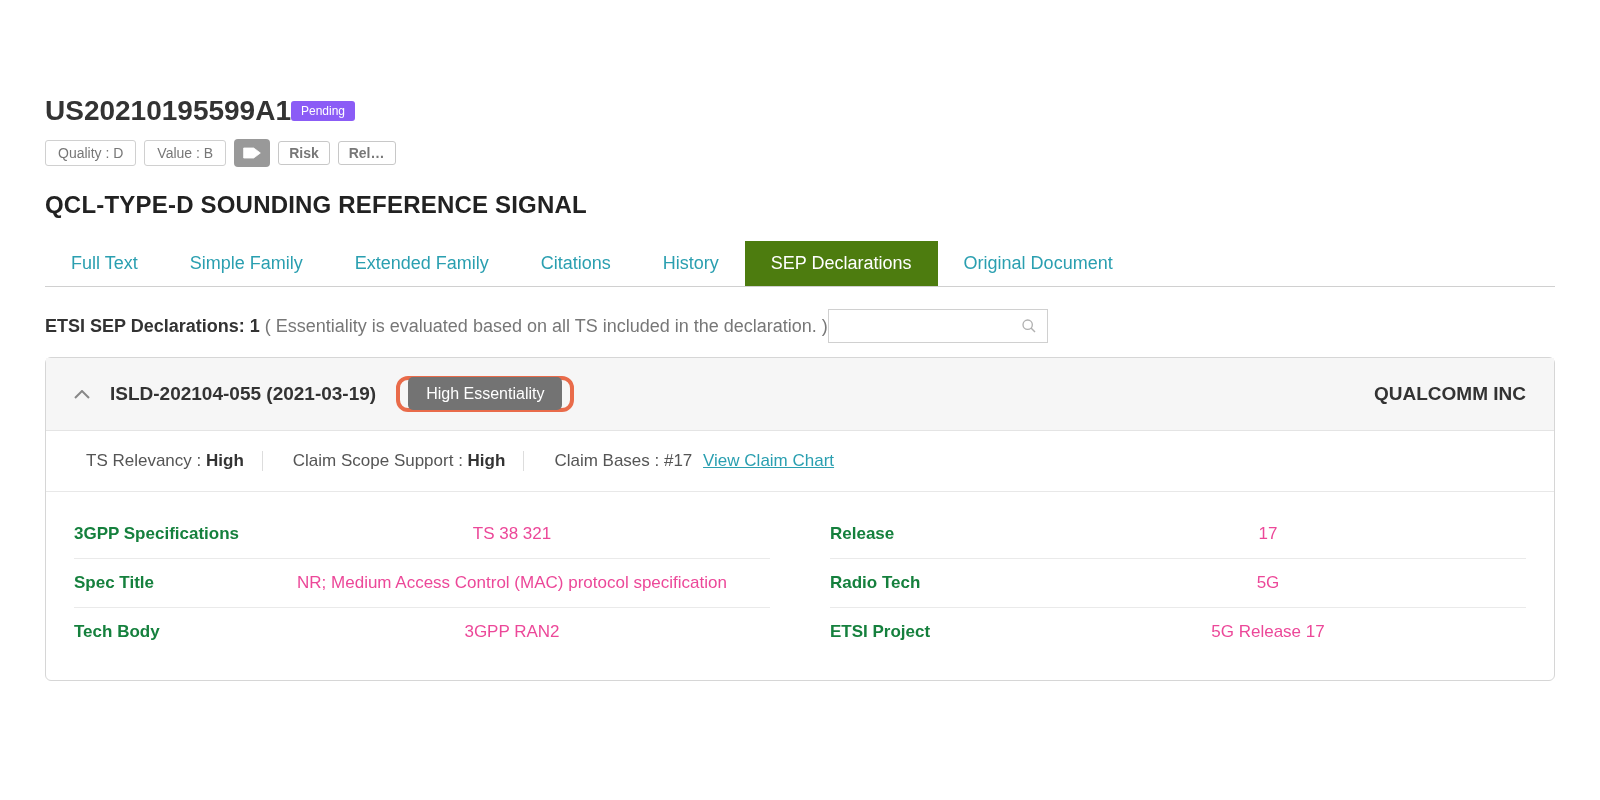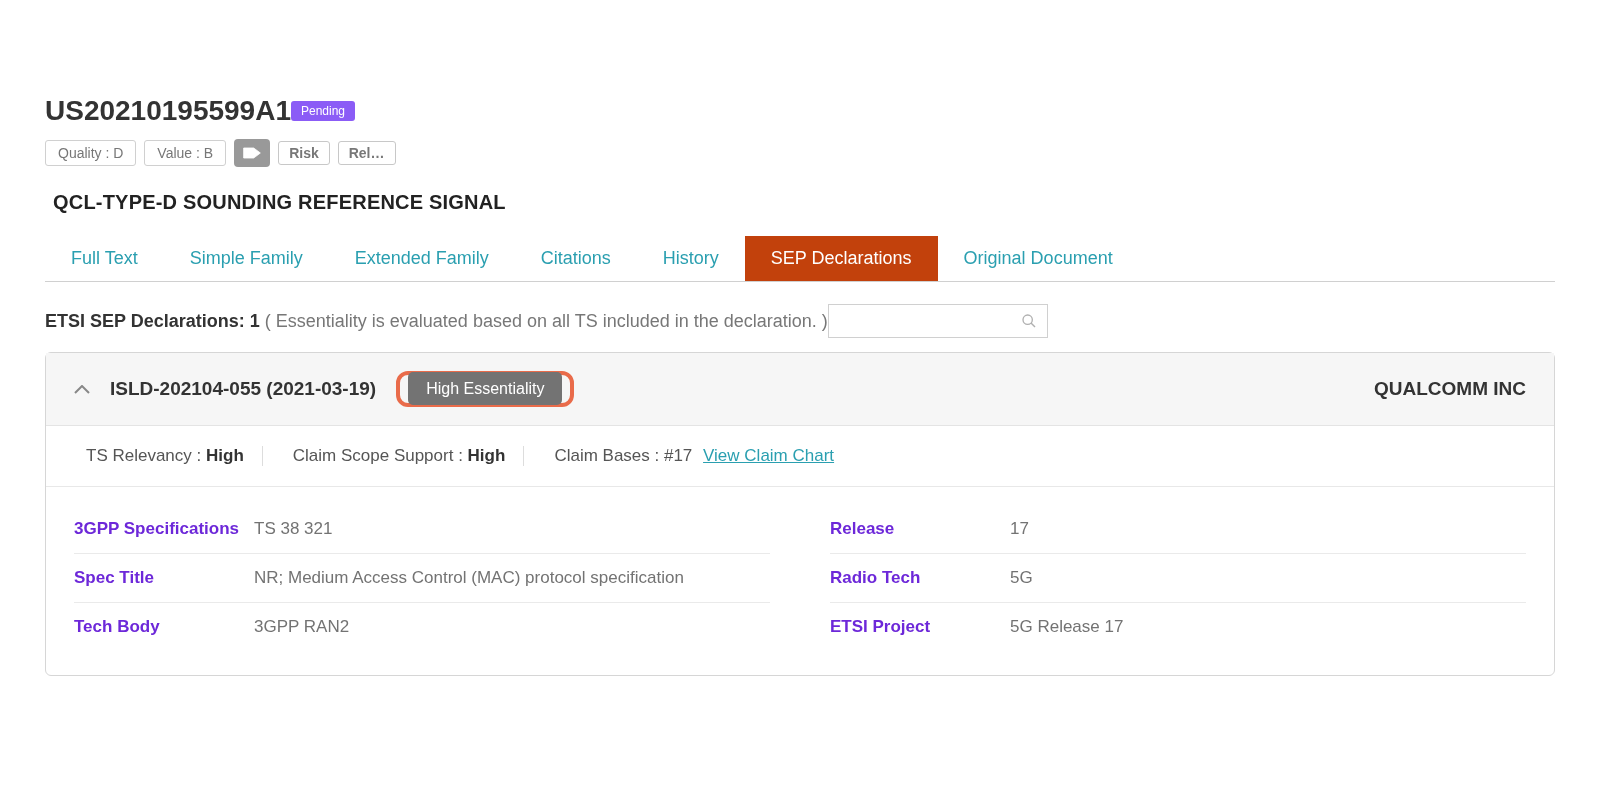--- a/index.html
+++ b/index.html
@@ -5,24 +5,24 @@
   * { box-sizing: border-box; margin: 0; padding: 0; }
   body { font-family: "Segoe UI", Arial, sans-serif; background: #fff; color: #333; padding: 95px 45px 40px 45px; width: 1600px; }
   .header-row { display: flex; align-items: center; margin-bottom: 12px; }
   .patent-id { font-size: 28px; font-weight: 700; color: #333; }
   .status-badge { background: #8b5cf6; color: #fff; font-size: 12px; padding: 3px 10px; border-radius: 3px; }
   .badge-row { display: flex; align-items: center; gap: 8px; margin-bottom: 24px; }
   .outline-badge { border: 1px solid #d0d0d0; color: #777; font-size: 14px; padding: 4px 12px; border-radius: 3px; background: #fff; }
   .tag-btn { background: #999; border-radius: 4px; width: 36px; height: 28px; display: flex; align-items: center; justify-content: center; }
   .tag-btn svg { width: 20px; height: 16px; fill: #fff; stroke:#fff; }
   .btn-small { border: 1px solid #c8c8c8; color: #777; font-size: 14px; padding: 3px 10px; border-radius: 3px; background: #fff; font-weight: 600; }
-  .title { font-size: 20px; font-weight: 700; color: #222; margin-bottom: 22px; letter-spacing: 0.2px; margin-left: 8px; }
+  .title { font-size: 24px; font-weight: 700; color: #222; margin-bottom: 22px; letter-spacing: 0.2px; }
   .tabs { display: flex; border-bottom: 1px solid #d0d0d0; }
   .tab { padding: 12px 26px; font-size: 18px; color: #2a9fb0; cursor: pointer; }
-  .tab.active { background: #c2410c; color: #fff; }
+  .tab.active { background: #4d7c0f; color: #fff; }
   .decl-count-row { display: flex; justify-content: flex-start; align-items: center; margin-top: 22px; margin-bottom: 14px; }
   .decl-text { font-size: 18px; color: #333; }
   .decl-text b { font-weight: 700; }
   .decl-note { color: #777; font-weight: 400; }
   .search-box { border: 1px solid #d0d0d0; height: 34px; width: 220px; display: flex; align-items: center; justify-content: flex-end; padding: 0 10px; }
   .search-box svg { width: 16px; height: 16px; fill: none; stroke: #b0b0b0; stroke-width: 2; }
   .card { border: 1px solid #d6d6d6; border-radius: 6px; }
   .card-header { background: #f6f6f6; border-bottom: 1px solid #e4e4e4; display: flex; align-items: center; padding: 18px 28px; gap: 20px; }
   .chevron { width: 16px; height: 16px; }
   .chevron svg { width: 16px; height: 10px; stroke: #888; stroke-width: 2; fill: none; }
@@ -33,22 +33,22 @@
   .meta-row { display: flex; align-items: center; padding: 20px 28px; gap: 0; border-bottom: 1px solid #e8e8e8; font-size: 17px; color: #555; }
   .meta-item { padding: 0 18px; border-right: 1px solid #ddd; margin-left: 12px; }
   .meta-item:first-child { padding-left: 0; }
   .meta-item:last-of-type { border-right: none; }
   .meta-item b { color: #333; font-weight: 700; }
   .link { color: #2a9fb0; text-decoration: underline; margin-left: 6px; cursor: pointer; }
   .spec-section { display: flex; gap: 60px; padding: 18px 28px 24px 28px; }
   .spec-col { flex: 1; }
   .spec-row { display: flex; justify-content: space-between; padding: 14px 0; border-bottom: 1px solid #eaeaea; }
   .spec-row:last-child { border-bottom: none; }
-  .spec-label { font-size: 17px; font-weight: 700; color: #6d28d9; flex: 0 0 180px; }
-  .spec-value { font-size: 17px; color: #737373; text-align: left; flex: 1; }
+  .spec-label { font-size: 17px; font-weight: 700; color: #15803d; flex: 0 0 180px; }
+  .spec-value { font-size: 17px; color: #ec4899; text-align: center; flex: 1; }
 </style>
 </head>
 <body>
 
 <div class="header-row">
   <span class="patent-id">US20210195599A1</span>
   <span class="status-badge">Pending</span>
 </div>
 
 <div class="badge-row">

